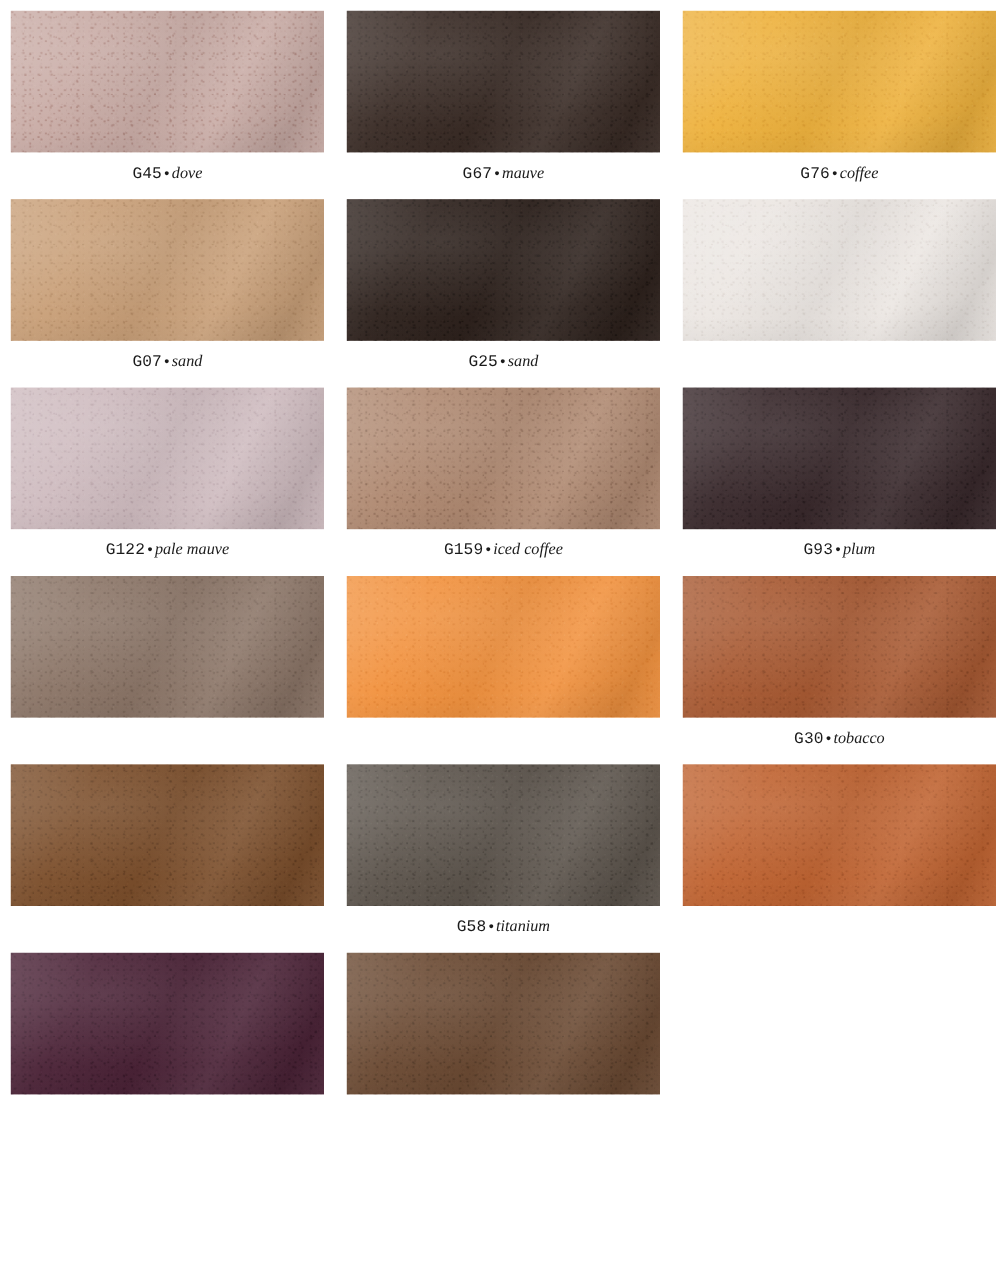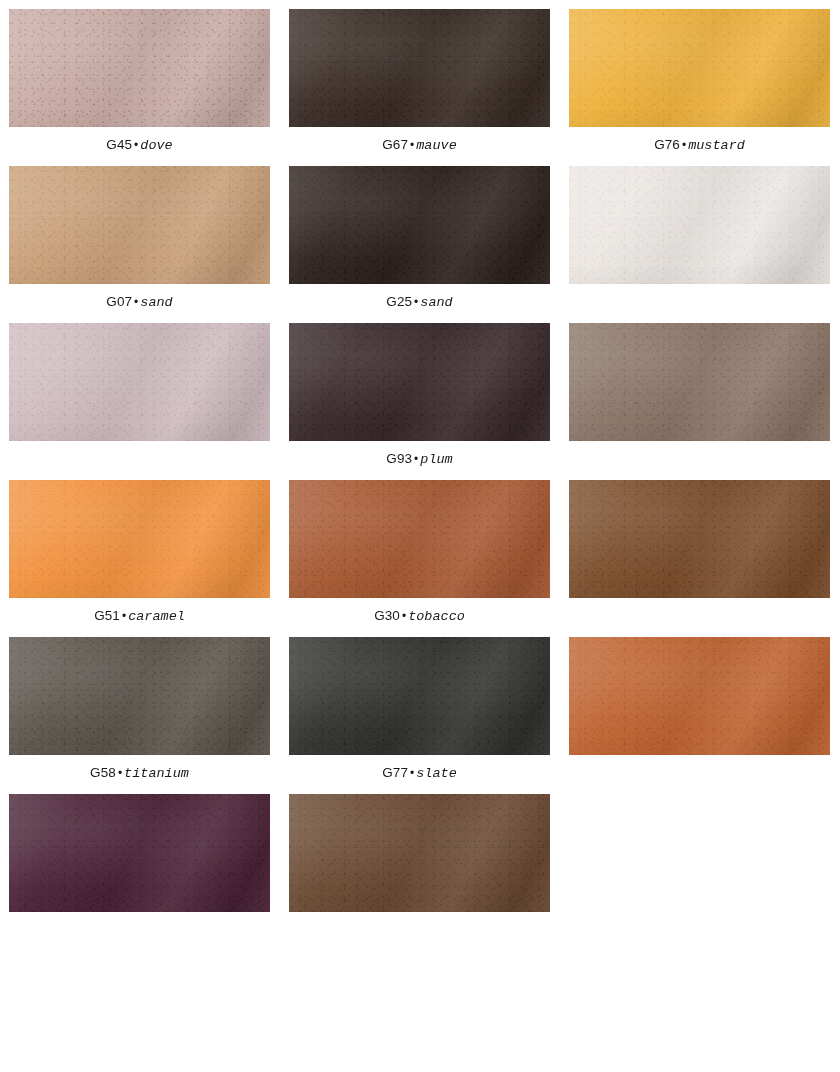--- a/index.html
+++ b/index.html
@@ -80,31 +80,31 @@
         rgba(255,255,255,0.10) 0%, rgba(0,0,0,0.00) 45%, rgba(0,0,0,0.12) 100%);
   }
   .swatch-label {
     margin-top: 8px;
     height: 17px;
     text-align: center;
     white-space: nowrap;
     color: #1b1b1b;
   }
   .code {
-    font-family: Liberation Sans, sans-serif;
+    font-family: Liberation Mono, monospace;
     font-size: 13.5px;
     letter-spacing: 0.1px;
   }
   .sep {
     font-family: "Liberation Sans", sans-serif;
     font-size: 12px;
     padding: 0 2px;
   }
   .name {
-    font-family: Liberation Mono, monospace;
+    font-family: Liberation Serif, serif;
     font-style: italic;
     font-size: 13.5px;
   }
 </style>
 </head>
 <body>
 
 <main id="swatch-grid">
     <div class="swatch-cell">
       <div class="swatch-chip" style="background-color: rgb(201, 172, 166); --pore: #9d7067; --pore2: #b38f87; --hi: #e0c9c4;">
@@ -124,21 +124,21 @@
       </div>
       <div class="swatch-label"><span class="code">G67</span><span class="sep">•</span><span class="name">mauve</span></div>
     </div>
     <div class="swatch-cell">
       <div class="swatch-chip" style="background-color: rgb(238, 178, 62); --pore: #d8972a; --pore2: #e3a434; --hi: #f8cb6e;">
         <div class="grain pores"></div>
         <div class="grain pores2"></div>
         <div class="grain highlight"></div>
         <div class="grain sheen"></div>
       </div>
-      <div class="swatch-label"><span class="code">G76</span><span class="sep">•</span><span class="name">mustard</span></div>
+      <div class="swatch-label"><span class="code">G76</span><span class="sep">•</span><span class="name">coffee</span></div>
     </div>
     <div class="swatch-cell">
       <div class="swatch-chip" style="background-color: rgb(201, 160, 121); --pore: #a87e58; --pore2: #b98f68; --hi: #dfbd9b;">
         <div class="grain pores"></div>
         <div class="grain pores2"></div>
         <div class="grain highlight"></div>
         <div class="grain sheen"></div>
       </div>
       <div class="swatch-label"><span class="code">G07</span><span class="sep">•</span><span class="name">sand</span></div>
     </div>
@@ -159,20 +159,30 @@
         <div class="grain sheen"></div>
       </div>
     </div>
     <div class="swatch-cell">
       <div class="swatch-chip" style="background-color: rgb(207, 188, 192); --pore: #b09aa0; --pore2: #c2acb1; --hi: #e4d6d9;">
         <div class="grain pores"></div>
         <div class="grain pores2"></div>
         <div class="grain highlight"></div>
         <div class="grain sheen"></div>
       </div>
+      <div class="swatch-label"><span class="code">G122</span><span class="sep">•</span><span class="name">pale mauve</span></div>
+    </div>
+    <div class="swatch-cell">
+      <div class="swatch-chip" style="background-color: rgb(176, 138, 114); --pore: #7d5a46; --pore2: #956e58; --hi: #caa88f;">
+        <div class="grain pores"></div>
+        <div class="grain pores2"></div>
+        <div class="grain highlight"></div>
+        <div class="grain sheen"></div>
+      </div>
+      <div class="swatch-label"><span class="code">G159</span><span class="sep">•</span><span class="name">iced coffee</span></div>
     </div>
     <div class="swatch-cell">
       <div class="swatch-chip" style="background-color: rgb(57, 41, 44); --pore: #1c1214; --pore2: #271a1d; --hi: #53403f;">
         <div class="grain pores"></div>
         <div class="grain pores2"></div>
         <div class="grain highlight"></div>
         <div class="grain sheen"></div>
       </div>
       <div class="swatch-label"><span class="code">G93</span><span class="sep">•</span><span class="name">plum</span></div>
     </div>
@@ -184,21 +194,20 @@
         <div class="grain sheen"></div>
       </div>
     </div>
     <div class="swatch-cell">
       <div class="swatch-chip" style="background-color: rgb(242, 147, 64); --pore: #dd7a28; --pore2: #e78632; --hi: #f9b571;">
         <div class="grain pores"></div>
         <div class="grain pores2"></div>
         <div class="grain highlight"></div>
         <div class="grain sheen"></div>
       </div>
-      <div class="swatch-label"><span class="code">G51</span><span class="sep">•</span><span class="name">caramel</span></div>
     </div>
     <div class="swatch-cell">
       <div class="swatch-chip" style="background-color: rgb(168, 90, 51); --pore: #7e3f20; --pore2: #8f4b29; --hi: #c47a4e;">
         <div class="grain pores"></div>
         <div class="grain pores2"></div>
         <div class="grain highlight"></div>
         <div class="grain sheen"></div>
       </div>
       <div class="swatch-label"><span class="code">G30</span><span class="sep">•</span><span class="name">tobacco</span></div>
     </div>
@@ -211,29 +220,20 @@
       </div>
     </div>
     <div class="swatch-cell">
       <div class="swatch-chip" style="background-color: rgb(93, 85, 77); --pore: #3b352f; --pore2: #4b443d; --hi: #8b8278;">
         <div class="grain pores"></div>
         <div class="grain pores2"></div>
         <div class="grain highlight"></div>
         <div class="grain sheen"></div>
       </div>
       <div class="swatch-label"><span class="code">G58</span><span class="sep">•</span><span class="name">titanium</span></div>
-    </div>
-    <div class="swatch-cell">
-      <div class="swatch-chip" style="background-color: rgb(50, 51, 47); --pore: #181916; --pore2: #232421; --hi: #4c4d47;">
-        <div class="grain pores"></div>
-        <div class="grain pores2"></div>
-        <div class="grain highlight"></div>
-        <div class="grain sheen"></div>
-      </div>
-      <div class="swatch-label"><span class="code">G77</span><span class="sep">•</span><span class="name">slate</span></div>
     </div>
     <div class="swatch-cell">
       <div class="swatch-chip" style="background-color: rgb(192, 100, 50); --pore: #9b4a20; --pore2: #ad5629; --hi: #d8864f;">
         <div class="grain pores"></div>
         <div class="grain pores2"></div>
         <div class="grain highlight"></div>
         <div class="grain sheen"></div>
       </div>
     </div>
     <div class="swatch-cell">

